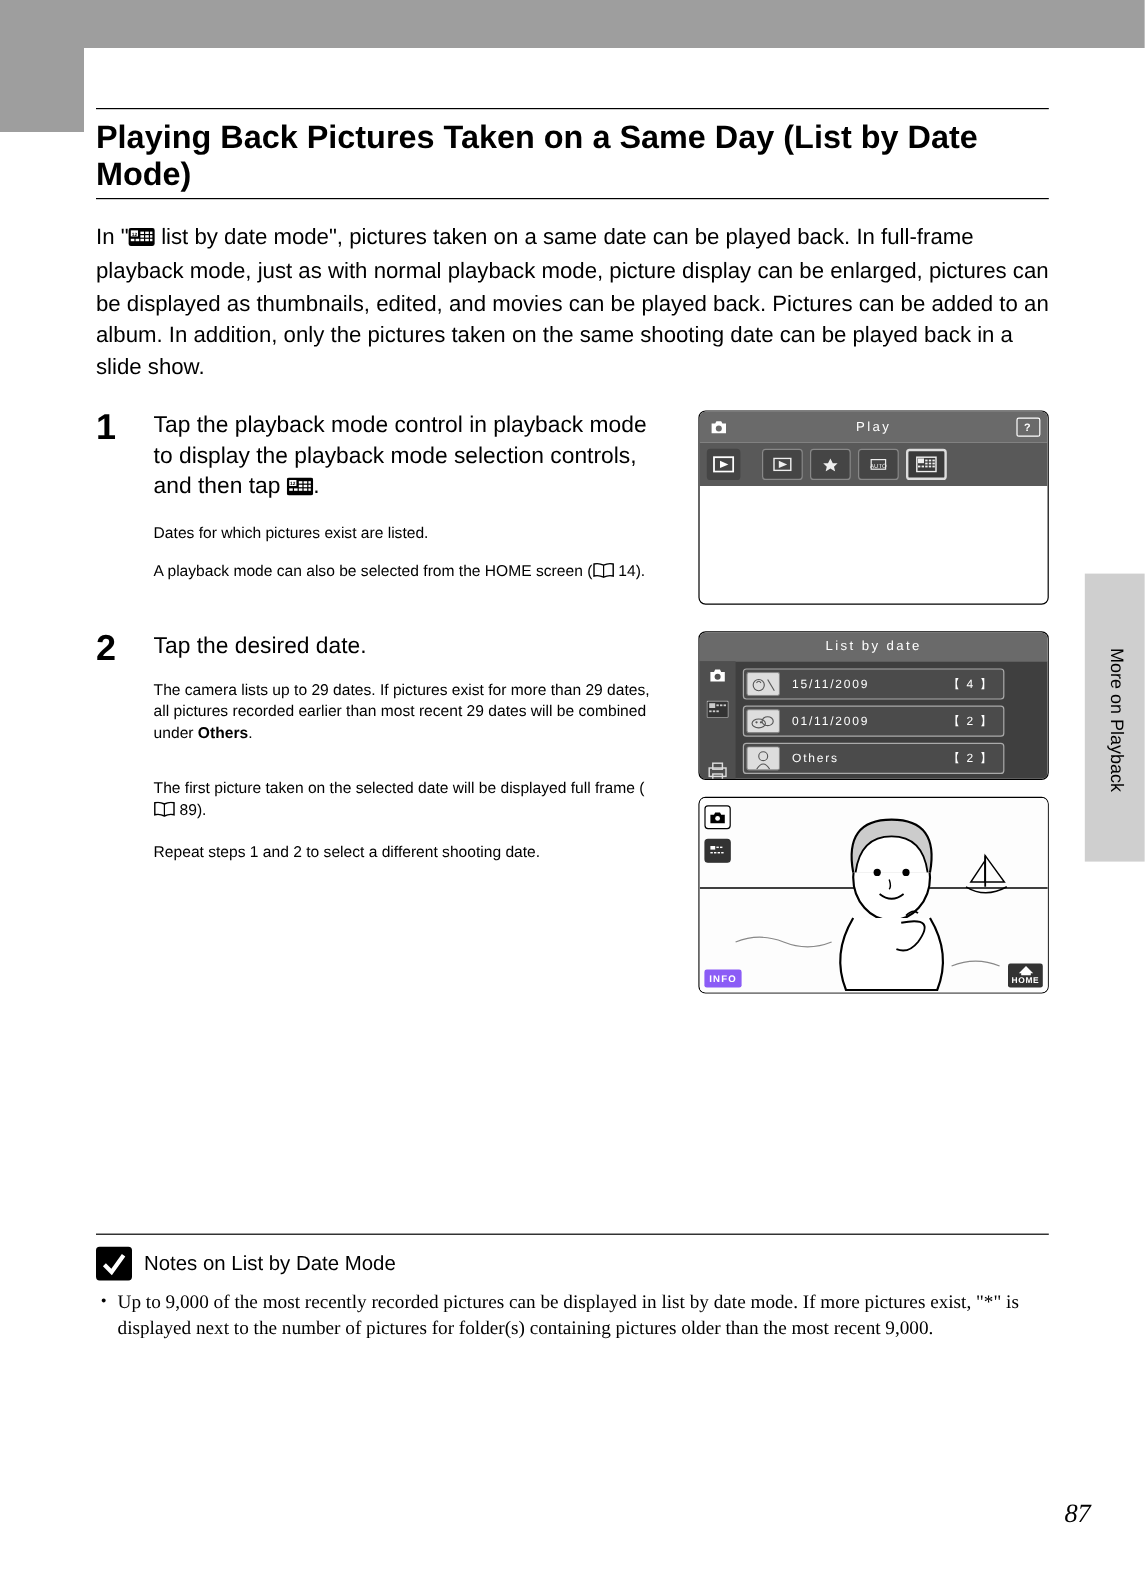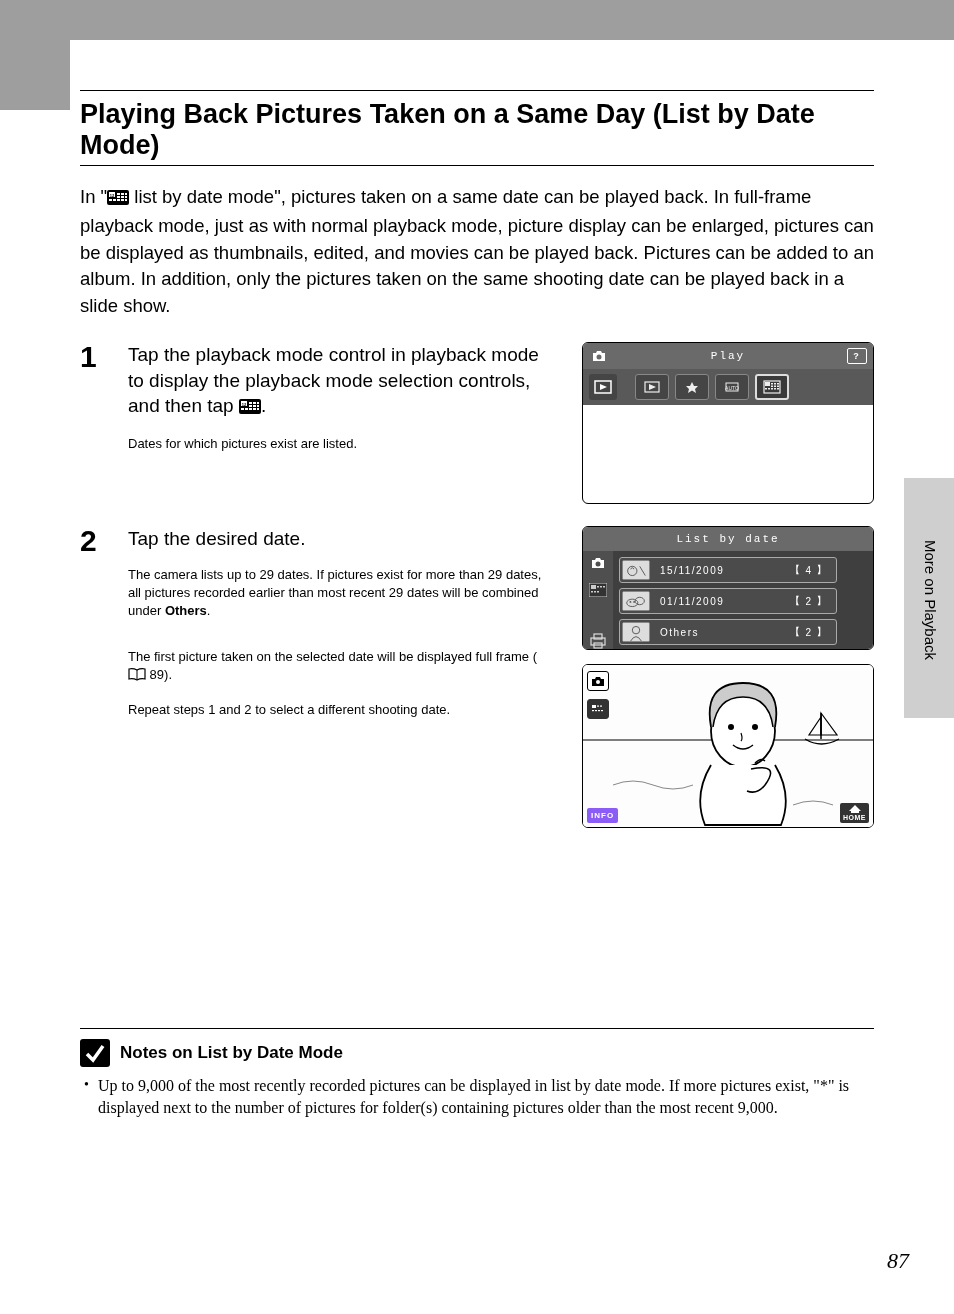--- a/index.html
+++ b/index.html
@@ -119,21 +119,20 @@
     display: flex;
     align-items: center;
     color: #fff;
     letter-spacing: 2px;
     position: relative;
   }
   .topbar-title {
     flex: 1;
     text-align: center;
     font-size: 11px;
-    font-family: Liberation Mono, monospace;
   }
   .cam-corner-icon {
     width: 24px;
     height: 20px;
     margin: 0 4px;
     display: flex;
     align-items: center;
     justify-content: center;
   }
   .snap-box {
@@ -311,21 +310,21 @@
     margin-bottom: 8px;
   }
   .check-icon {
     width: 30px; height: 28px;
     background: #000;
     border-radius: 3px;
     display: flex; align-items: center; justify-content: center;
   }
   .notes-title {
     font-size: 17px;
-    font-weight: bold;
+    font-weight: normal;
   }
   .notes-list {
     font-size: 16px;
     line-height: 1.4;
     padding-left: 4px;
     font-family: Liberation Serif, serif;
   }
   .notes-list li {
     list-style: none;
     position: relative;
@@ -400,20 +399,26 @@
               <rect x="14" y="6" width="3" height="2" fill="#fff"></rect>
               <rect x="18" y="6" width="2" height="2" fill="#fff"></rect>
               <rect x="2" y="9" width="3" height="2" fill="#fff"></rect>
               <rect x="6" y="9" width="3" height="2" fill="#fff"></rect>
               <rect x="10" y="9" width="3" height="2" fill="#fff"></rect>
               <rect x="14" y="9" width="3" height="2" fill="#fff"></rect>
               <rect x="18" y="9" width="2" height="2" fill="#fff"></rect>
             </svg></span><span>.</span>
       </p>
       <p class="step-sub">Dates for which pictures exist are listed.</p>
+      <p class="step-sub">
+        <span>A playback mode can also be selected from the HOME screen (</span><span class="book-icon"><svg width="18" height="13" viewBox="0 0 18 13">
+              <path d="M1 1 Q5 0 9 2 Q13 0 17 1 L17 11 Q13 10 9 12 Q5 10 1 11 Z" fill="none" stroke="#000" stroke-width="1.2"></path>
+              <line x1="9" y1="2" x2="9" y2="12" stroke="#000" stroke-width="1"></line>
+            </svg></span><span> 14).</span>
+      </p>
     </div>
     <div class="screen-col">
       <div class="cam-screen cam1">
         <div class="topbar">
           <div class="cam-corner-icon">
             <svg width="16" height="12" viewBox="0 0 16 12">
                 <path d="M2 3 h3 l1 -2 h4 l1 2 h3 v8 h-12 z" fill="#fff"></path>
                 <circle cx="8" cy="7" r="2.5" fill="#6a6a6a"></circle>
               </svg>
           </div>

